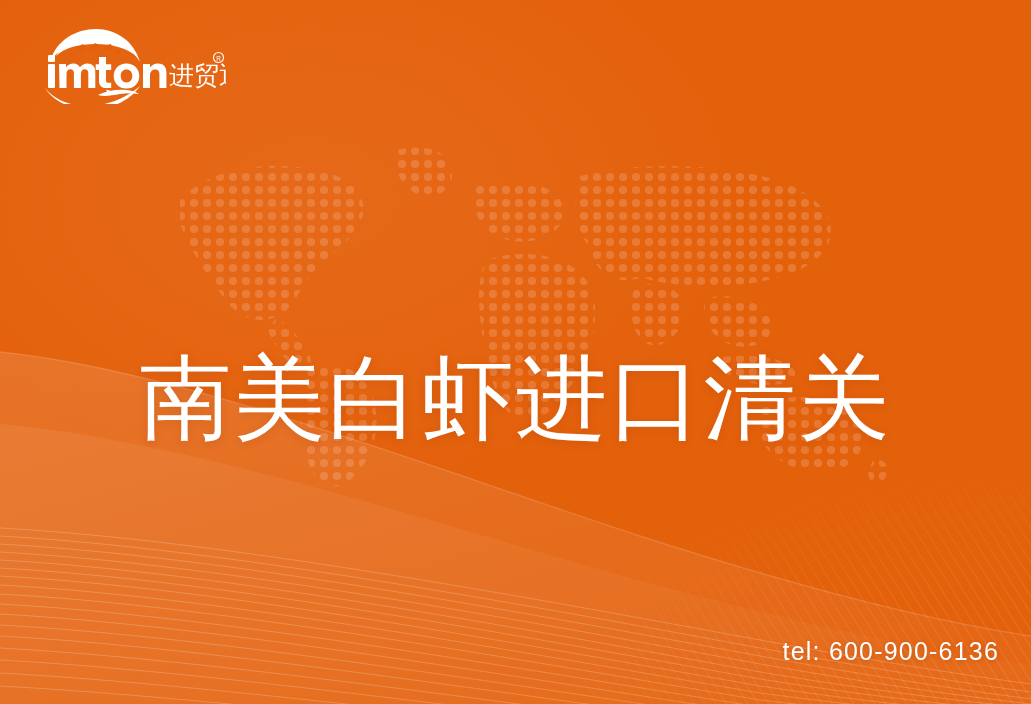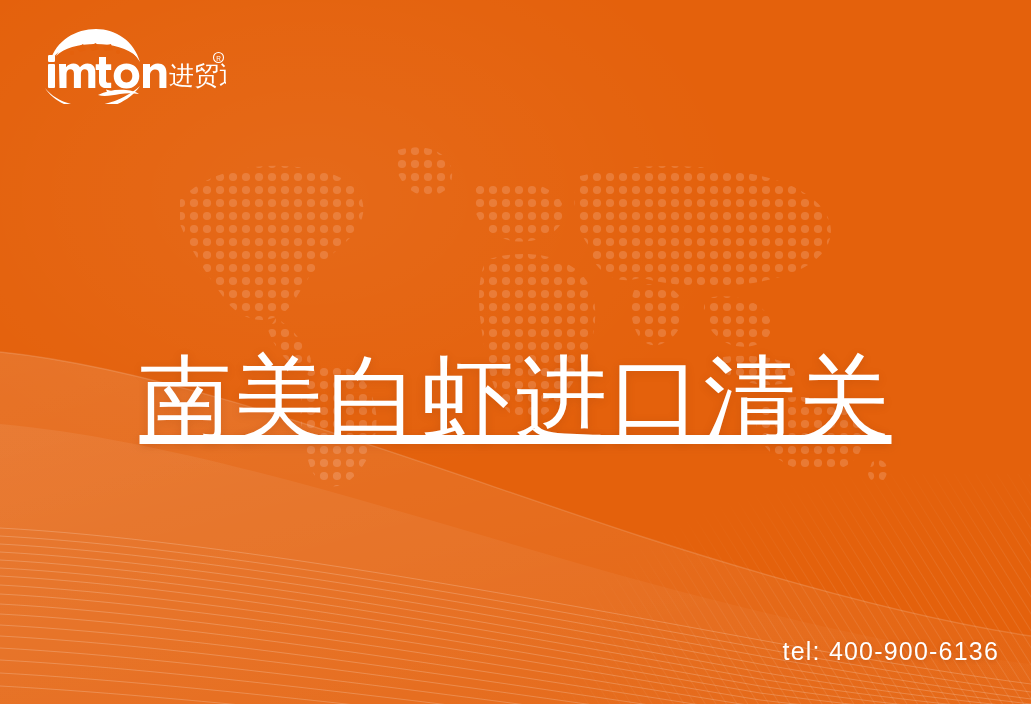--- a/index.html
+++ b/index.html
@@ -97,21 +97,21 @@
     text-align: center;
     color: #ffffff;
     font-family: "Liberation Sans", "DejaVu Sans", sans-serif;
     font-size: 92px;
     line-height: 1.28;
     font-weight: 400;
     letter-spacing: 2px;
     text-shadow: 0 2px 10px rgba(120,45,0,0.18);
     white-space: pre-line;
   }
-  .headline .hl-line { display: block; text-decoration: underline; }
+  .headline .hl-line { display: block; }
 
   
   .tel {
     position: absolute;
     right: 32px;
     bottom: 38px;
     color: #ffffff;
     font-family: "Liberation Sans", "DejaVu Sans", sans-serif;
     font-size: 25px;
     letter-spacing: 1.2px;
@@ -275,15 +275,15 @@
       <path d="M62 69 C70 65, 80 63, 90 64 C96 64.6, 100 66, 103 68 C97 67, 90 67, 84 68
                C76 69.4, 68 71, 62 69 Z" fill="#ffffff"></path>
       <path d="M70 63.5 L79 66 L72 68.5 Z" fill="#ffffff"></path>
     </g>
   </svg>
 
   <div class="headline">
     <span class="hl-line">南美白虾进口清关</span>
   </div>
 
-  <div class="tel">tel: 400-900-6136</div>
+  <div class="tel">tel: 600-900-6136</div>
 
 </div>
 
 </body></html>

